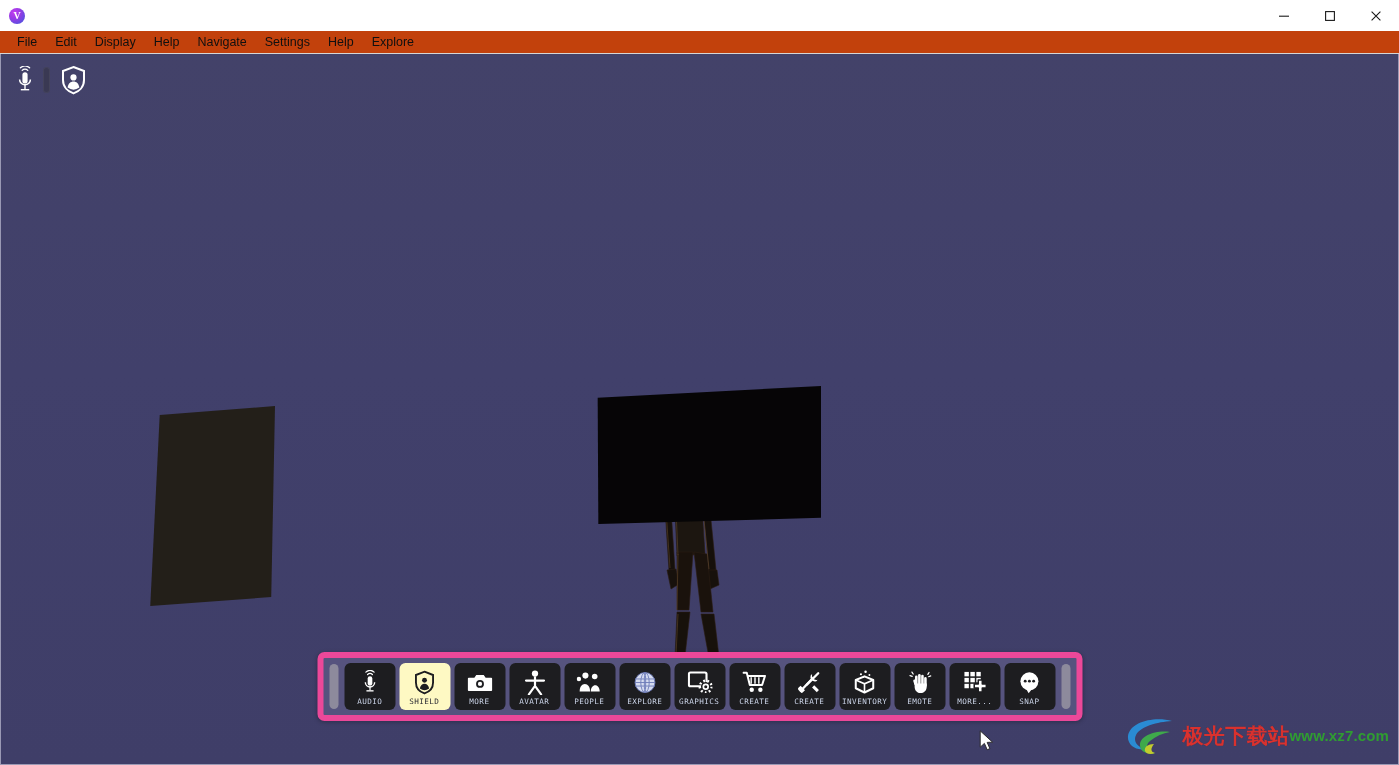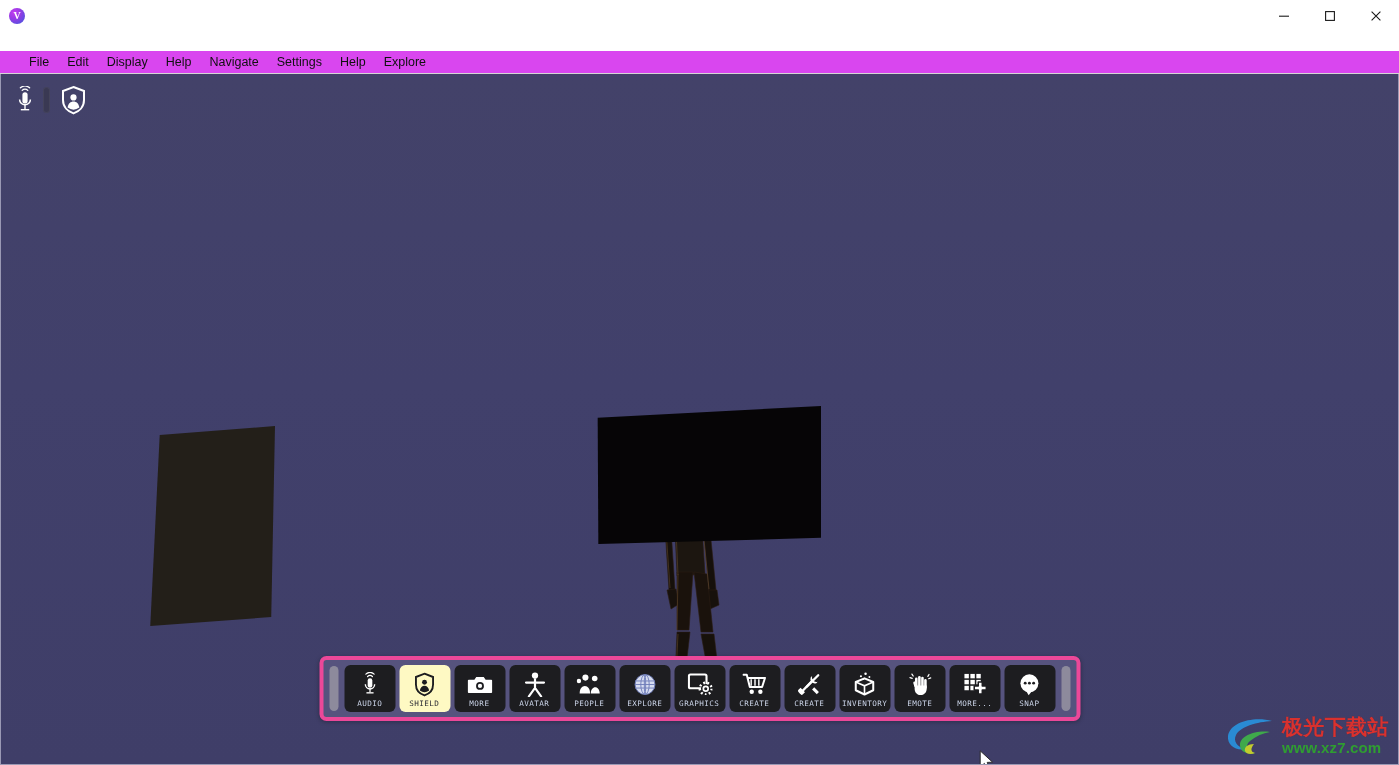--- a/index.html
+++ b/index.html
@@ -43,25 +43,25 @@
   }
   .wc-btn {
     width: 46px; display: flex; align-items: center; justify-content: center;
     cursor: default; background: transparent;
   }
   .wc-btn svg { display: block; }
 
   
   #menubar {
     height: 23px; min-height: 23px;
-    background: #d946ef;
+    background: #c2410c;
     display: flex; align-items: center;
-    padding-left: 20px;
+    padding-left: 8px;
     border-bottom: 1px solid #d6d6d6;
-    position: relative; z-index: 40; margin-top: 20px;
+    position: relative; z-index: 40;
   }
   .menu-item {
     font-size: 12.5px; color: #101010;
     padding: 2px 9px 3px 9px;
     white-space: nowrap; cursor: default; border-radius: 2px;
   }
 
   
   #viewport {
     position: relative; flex: 1 1 auto; overflow: hidden;
@@ -109,21 +109,21 @@
     background: #060506;
     clip-path: polygon(0.3% 8.5%, 100% 0%, 100% 95.5%, 0.6% 100%);
   }
 
   
   #hud-bar {
     position: absolute; left: 50%; transform: translateX(-50%);
     bottom: 43px;
     display: flex; align-items: center;
     background: #56537e;
-    border: 4px solid #ec4899;
+    border: 6px solid #ec4899;
     border-radius: 7px;
     padding: 5px 6px;
     box-shadow: 0 1px 4px rgba(0,0,0,0.28);
     z-index: 25;
   }
   .hud-grip {
     width: 9px; height: 45px; border-radius: 5px;
     background: #8d8a9c; flex: 0 0 auto; cursor: grab;
   }
   #hud-items {
@@ -156,21 +156,21 @@
     position: absolute; left: 978px; top: 676px; z-index: 60;
     pointer-events: none;
   }
 
   
   #watermark {
     position: absolute; right: 9px; bottom: 6px;
     display: flex; align-items: center; gap: 4px;
     z-index: 30; opacity: 0.96;
   }
-  #wm-text { display: flex; flex-direction: column; line-height: 1; }
+  #wm-text { display: flex; line-height: 1; }
   #wm-cn {
     font-family: "DejaVu Sans", sans-serif;
     font-size: 21px; font-weight: bold; color: #e0312c;
     letter-spacing: 0.02em;
     text-shadow: 0 0 1px rgba(0,0,0,0.25);
   }
   #wm-url {
     font-family: "Liberation Sans", sans-serif;
     font-size: 15px; font-weight: bold; color: #2fa12f;
     letter-spacing: 0.01em; margin-top: 2px;

